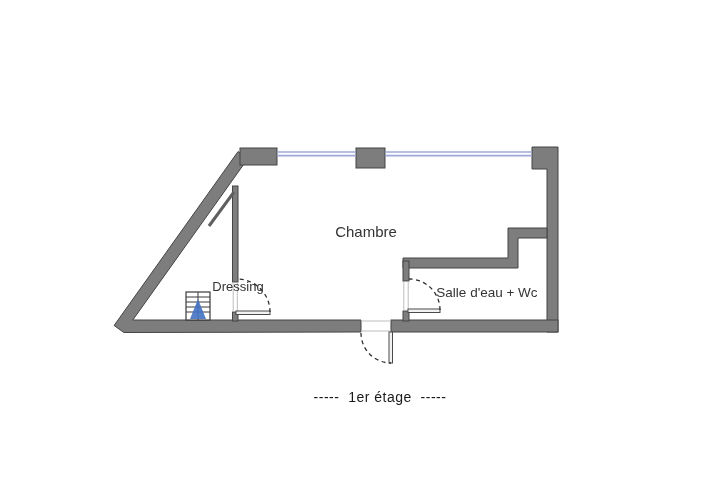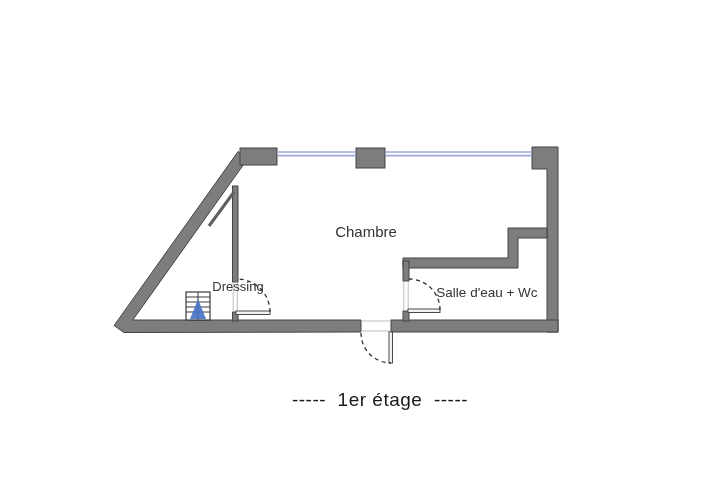--- a/index.html
+++ b/index.html
@@ -17,21 +17,21 @@
     text-align:center;
     white-space:nowrap;
   }
   .label-chambre{left:316px;top:223px;width:100px;font-size:15px;}
   .label-dressing{left:177px;top:279px;width:64px;font-size:13px;margin-left:29px;}
   .label-salle{left:427px;top:285px;width:120px;font-size:13.5px;text-align:center;}
   .caption{
     position:absolute;
     left:250px;top:389px;width:260px;
     text-align:center;
-    font-size:19px;
+    font-size:14px;
     color:#1a1a1a;
     white-space:pre;
     letter-spacing:0.5px;
   }
 </style>
 </head>
 <body>
 
 <div class="page">
 

